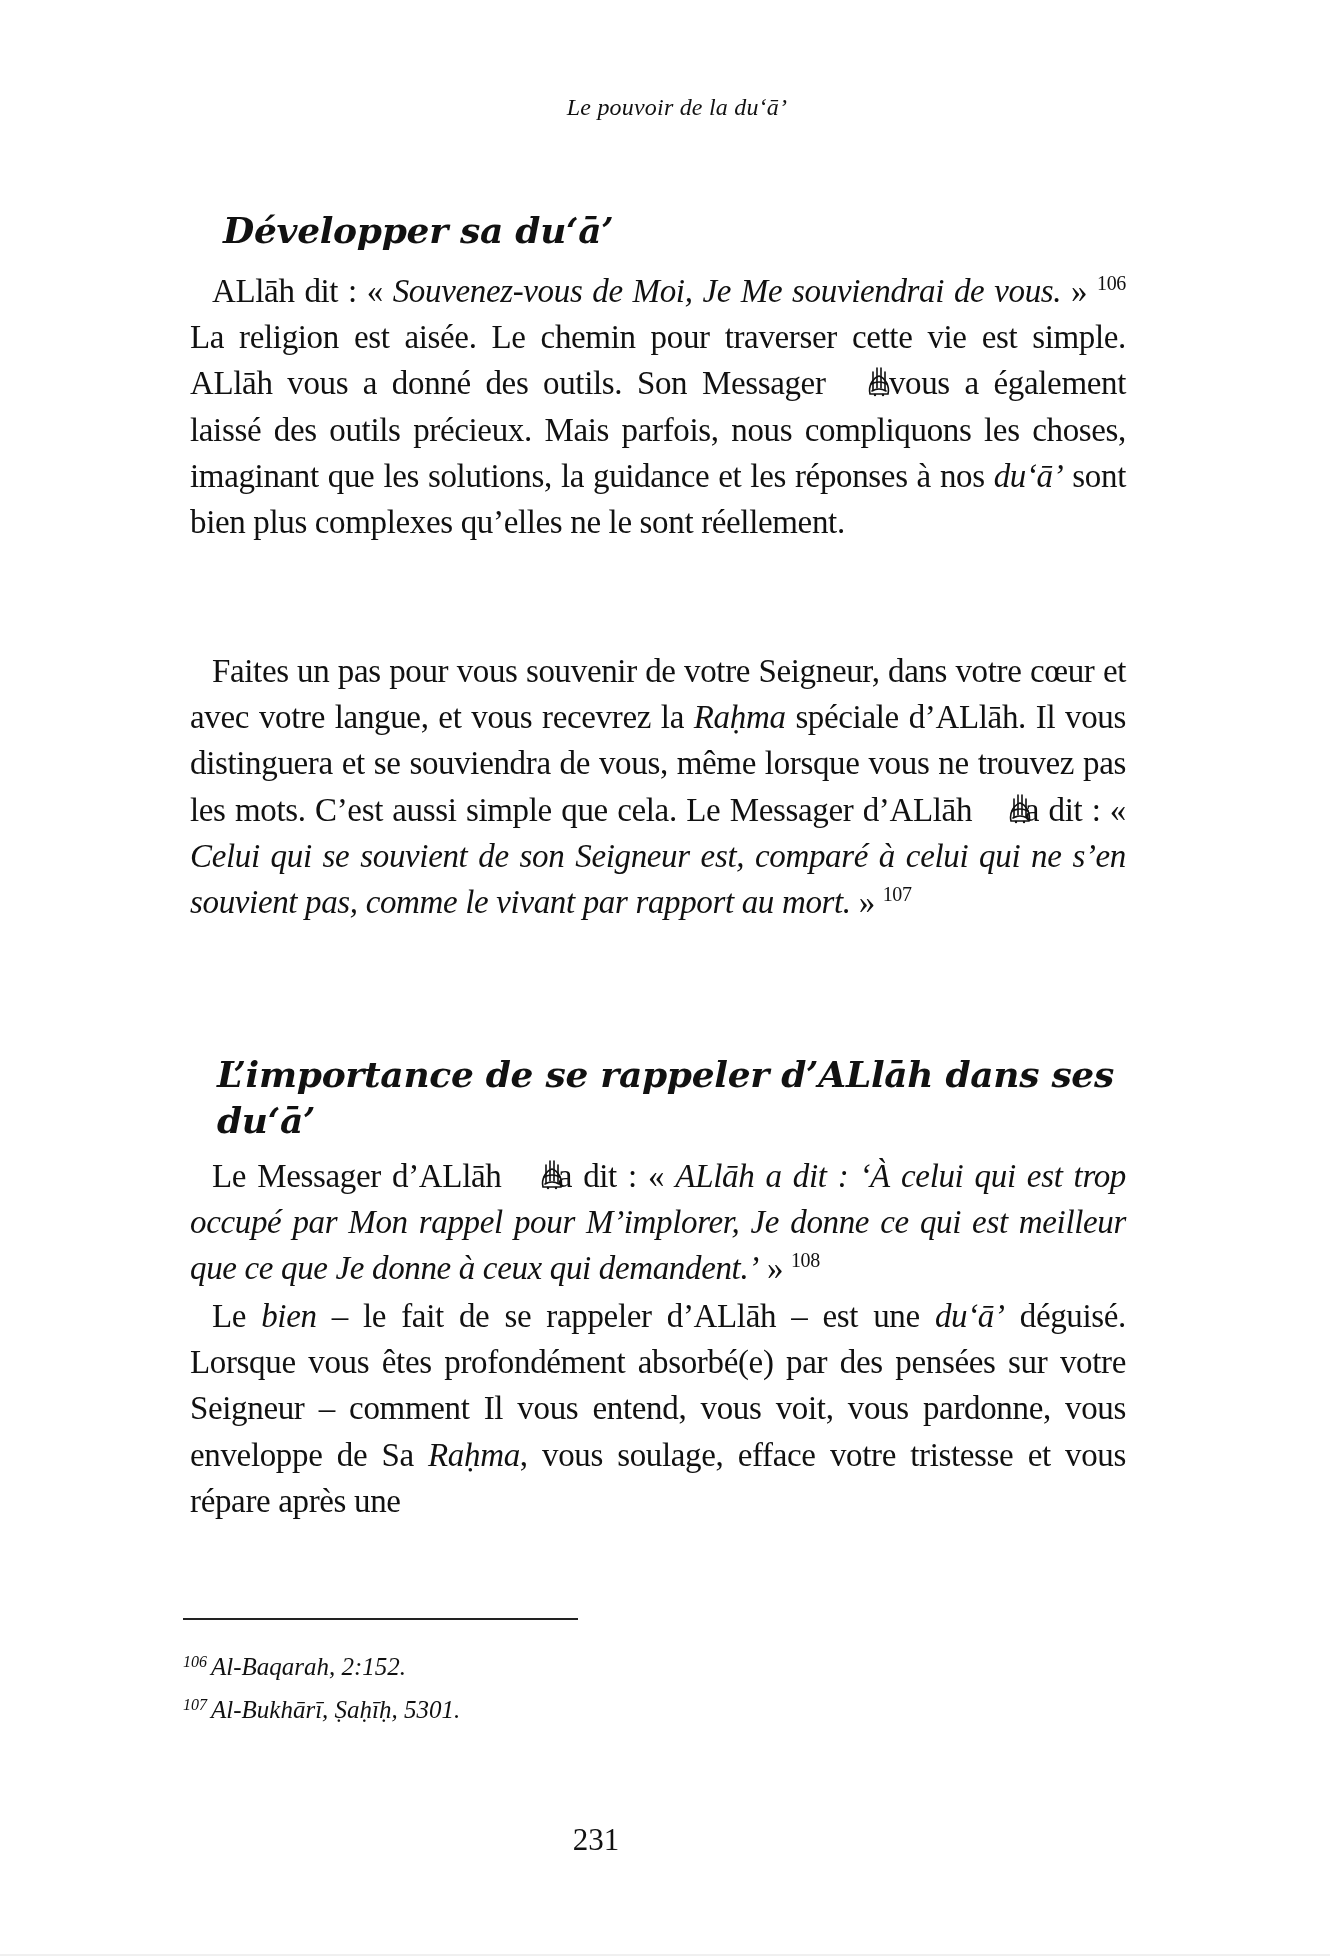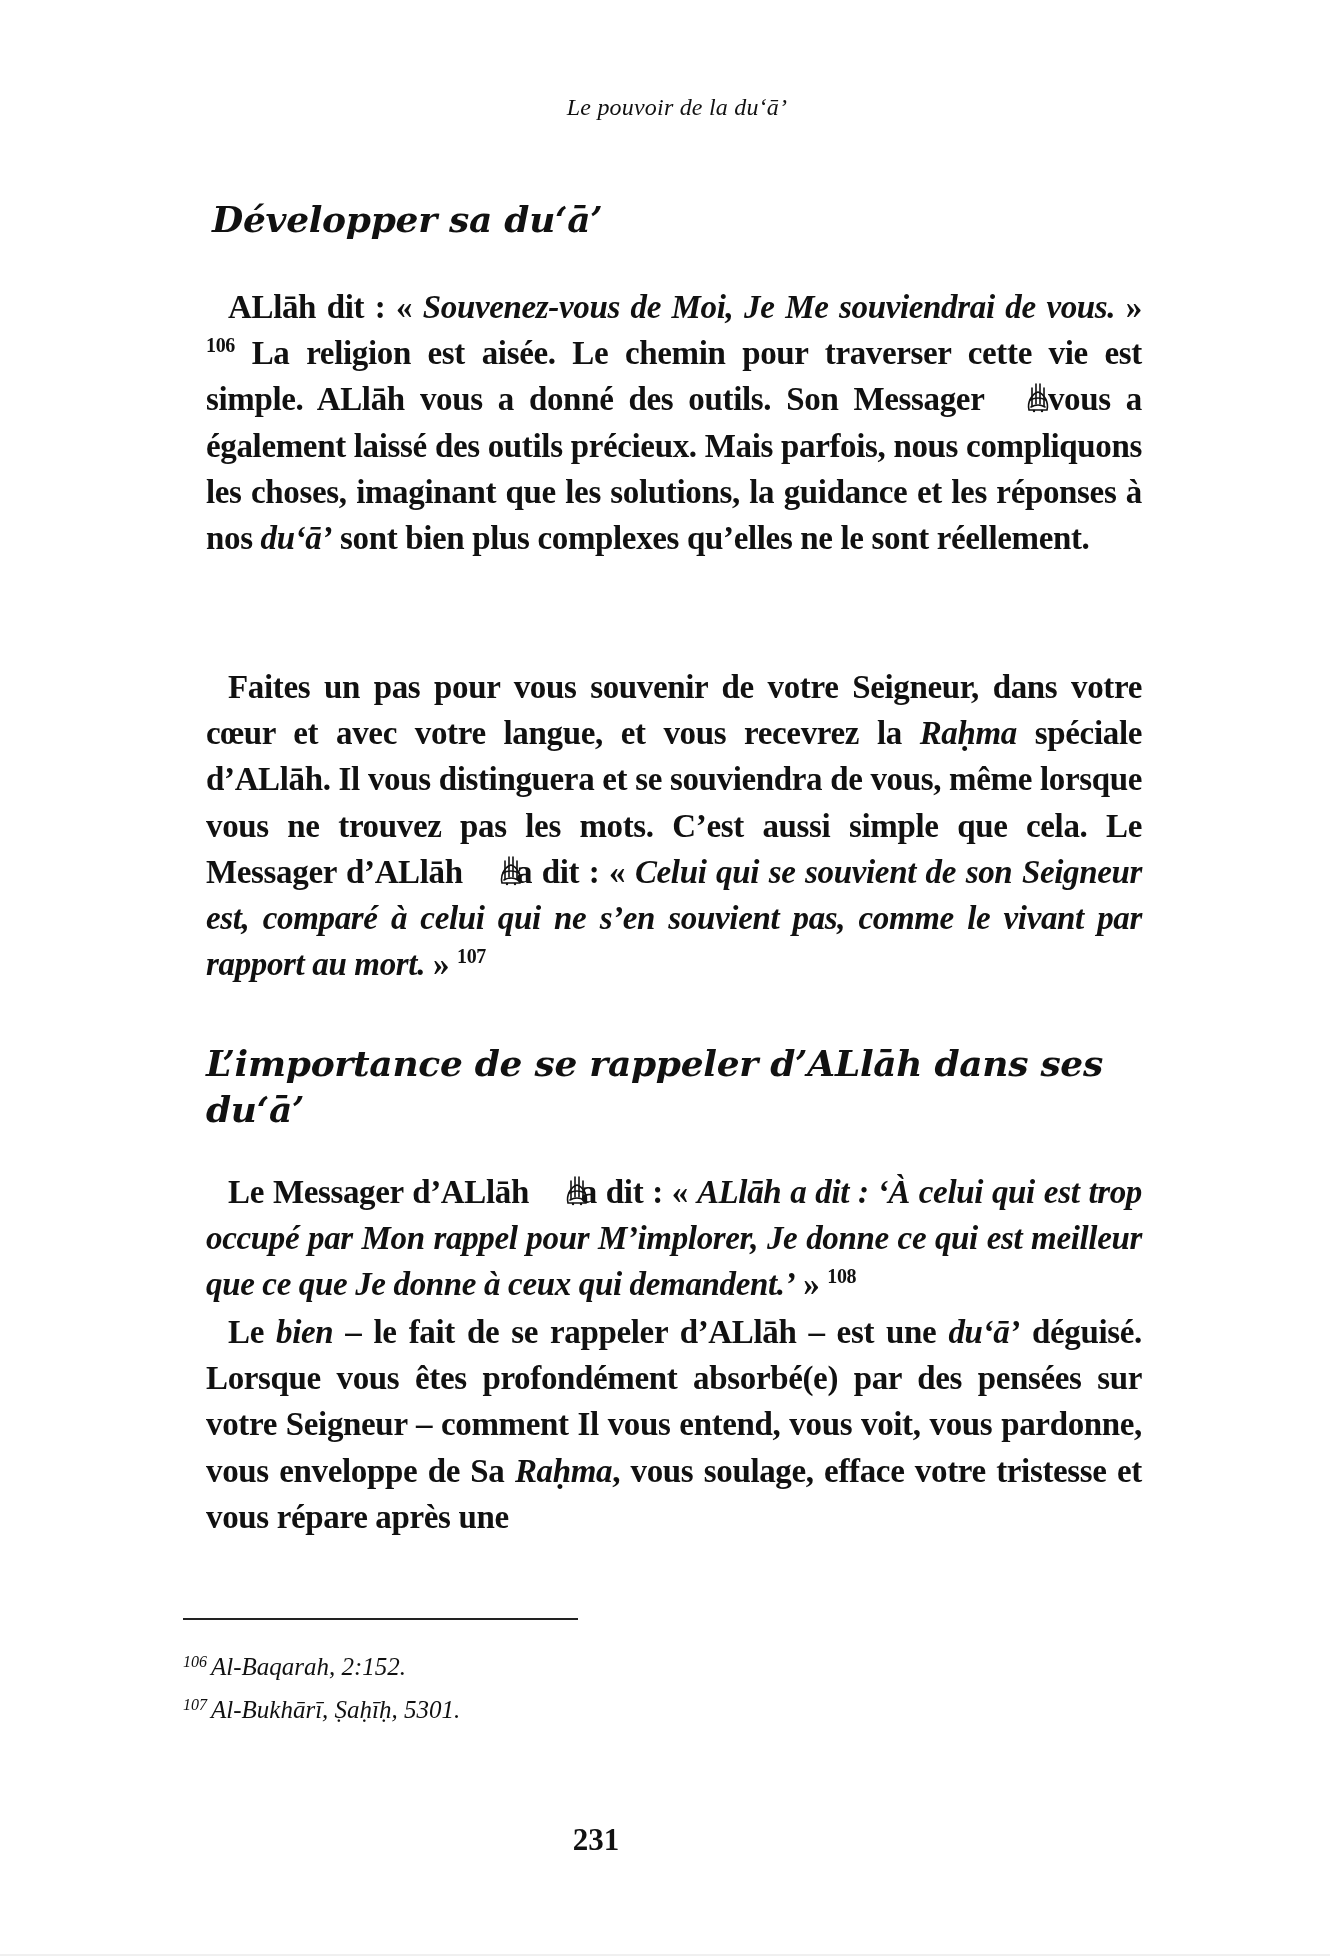--- a/index.html
+++ b/index.html
@@ -15,31 +15,30 @@
   .running-header {
     position: absolute; top: 94px; left: 0; width: 1330px; text-align: center;
     font-style: italic; font-size: 24px; letter-spacing: 0.2px; padding-left: 12px;
   }
   .content {
     position: absolute; left: 190px; width: 936px; top: 0;
   }
   h2.section-heading {
     font-family: "DejaVu Serif", serif;
     font-style: italic; font-weight: bold;
-    font-size: 36px; line-height: 46px; margin: 0;
+    font-size: 36px; line-height: 46px; margin: 11px;
     padding-left: 22px;
     letter-spacing: -0.3px;
   }
   .h1 { position: absolute; top: 196px; left: 0; width: 936px; }
   .h2 { position: absolute; top: 1040px; left: -6px; width: 950px; }
   p.body {
-    margin: 16px; font-size: 33px; line-height: 46.2px;
+    margin: 0; font-size: 33px; line-height: 46.2px;
     text-align: justify; text-indent: 22px;
     letter-spacing: -0.35px;
-    font-weight: bold;
   }
   .p1 { position: absolute; top: 268px; width: 936px; }
   .p2 { position: absolute; top: 648px; width: 936px; }
   .p3 { position: absolute; top: 1153px; width: 936px; }
   .p4 { position: absolute; top: 1293px; width: 936px; }
   i.it { font-style: italic; }
   sup.fn { font-size: 20px; vertical-align: 12px; line-height: 0; }
   .saw {
     display: inline-block; width: 30px; height: 34px; vertical-align: -4px;
     margin: 0 2px;
@@ -49,21 +48,20 @@
   }
   .footnotes {
     position: absolute; top: 1643px; left: 183px; width: 800px;
     font-style: italic; font-size: 25px; line-height: 37.5px;
   }
   .footnotes .fn-row { white-space: nowrap; }
   .footnotes .fn-num { font-size: 16px; vertical-align: 8px; margin-right: 4px; }
   .page-number {
     position: absolute; top: 1822px; left: 0; width: 1192px; text-align: center;
     font-size: 31px;
-    font-weight: bold;
   }
 </style>
 </head>
 <body>
 
 <div class="running-header">Le pouvoir de la du‘ā’</div>
 
 <div class="content">
   <h2 class="section-heading h1">Développer sa du‘ā’</h2>
   <p class="body p1">ALlāh dit : « <i class="it">Souvenez-vous de Moi, Je Me souviendrai de vous.</i> » <sup class="fn">106</sup> La religion est aisée. Le chemin pour traverser cette vie est simple. ALlāh vous a donné des outils. Son Messager <span class="saw"><svg viewBox="0 0 30 34" width="30" height="34">

